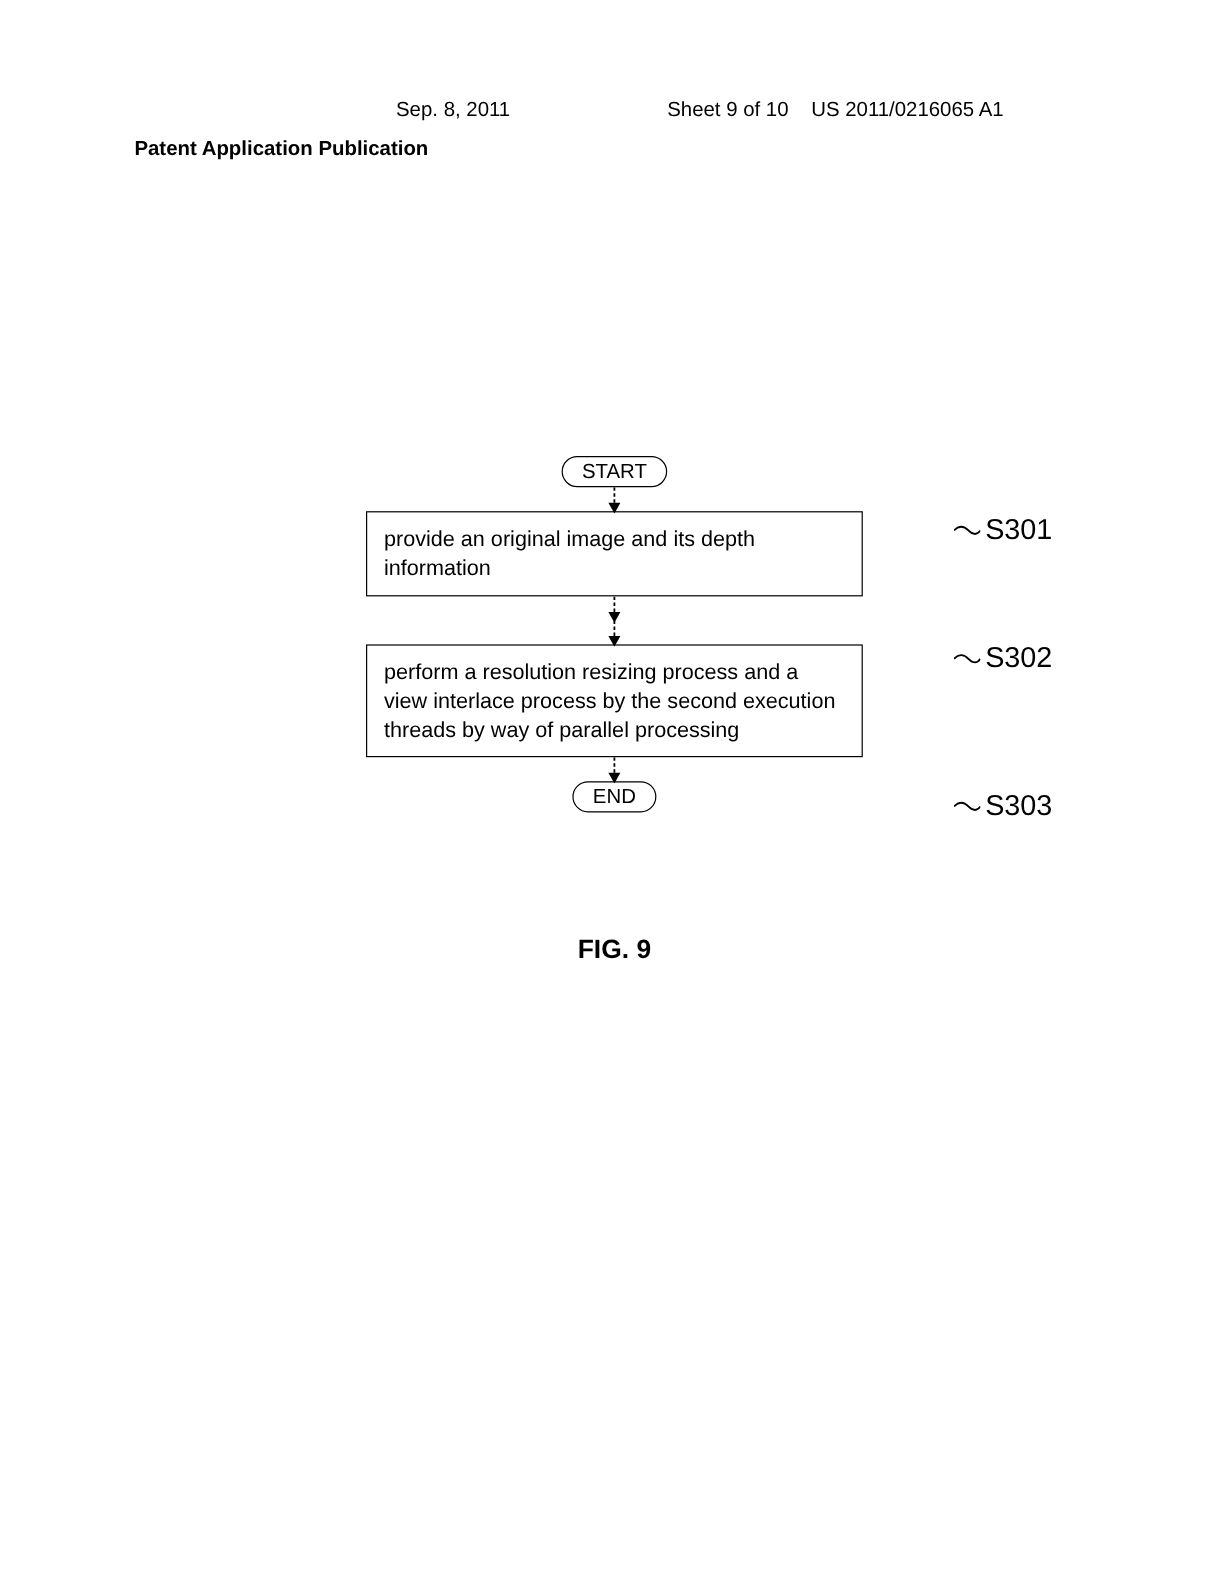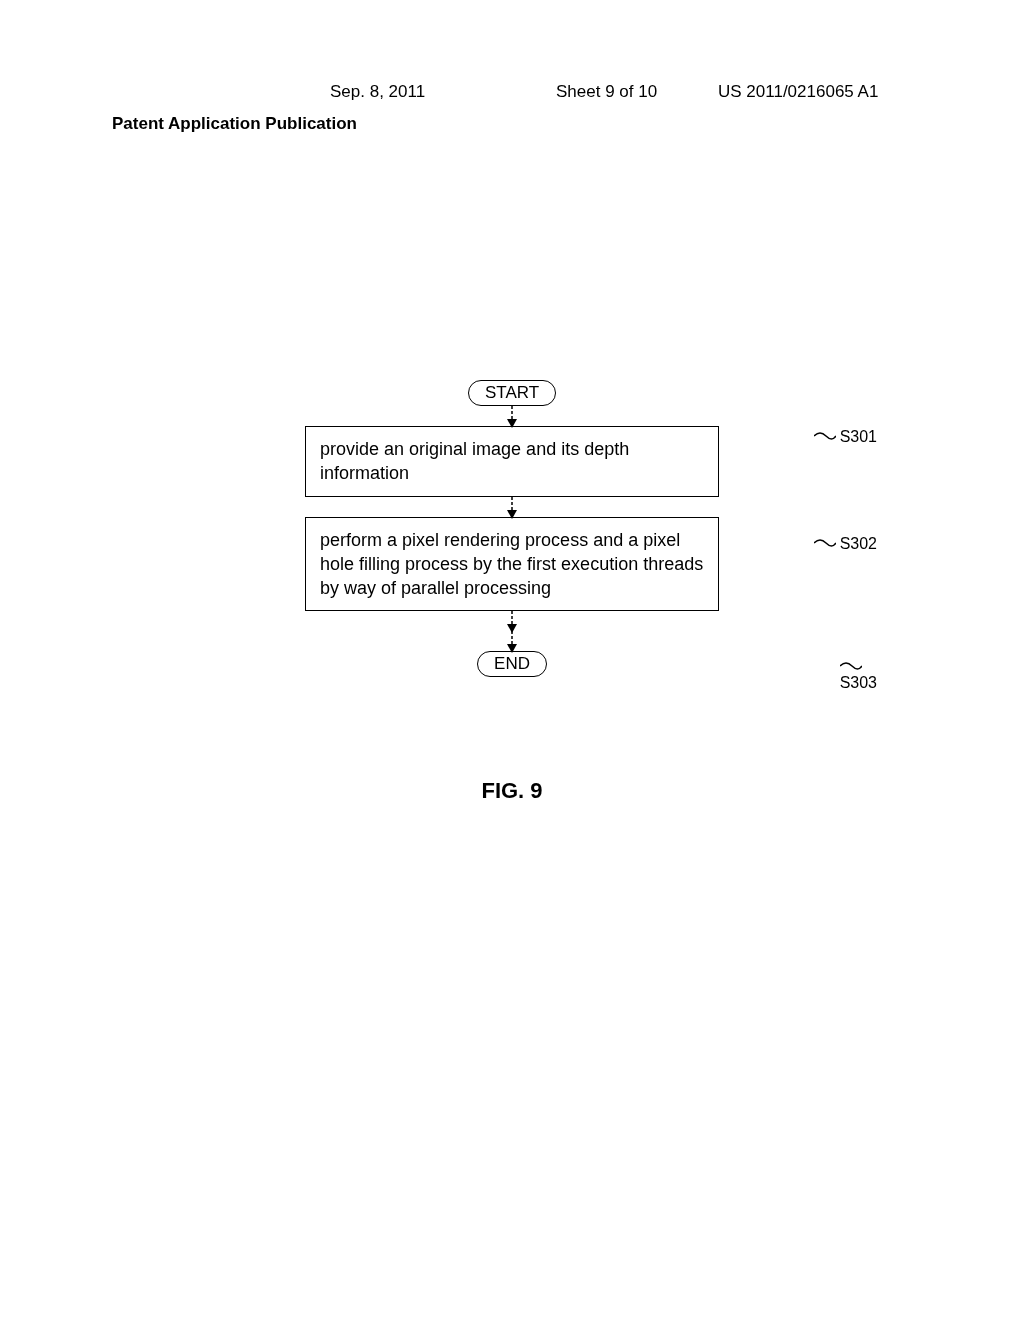--- a/index.html
+++ b/index.html
@@ -31,21 +31,21 @@
       position: absolute;
       left: 330px;
       text-align: center;
     }
     .header-right {
       position: absolute;
       left: 556px;
     }
     .header-far-right {
       position: absolute;
-      left: 718px;
+      left: 676px;
       text-align: center;
     }
     .diagram {
       position: absolute;
       top: 380px;
       left: 50%;
       transform: translateX(-50%);
       width: 560px;
       display: flex;
       flex-direction: column;
@@ -73,39 +73,38 @@
       width: 2px;
       display: flex;
       justify-content: center;
     }
     .arrow svg {
       position: absolute;
       top: 0;
     }
     .step-label {
       position: absolute;
-      font-size: 16px;
+      font-size: 24px;
       display: flex;
-      align-items: flex-start;
+      align-items: center;
     }
     .step-label svg {
       margin-right: 4px;
     }
     .label-s301 {
       top: 48px;
       right: -85px;
     }
     .label-s302 {
       top: 155px;
       right: -85px;
     }
     .label-s303 {
       top: 278px;
       right: -85px;
-      flex-direction: column;
     }
     .fig-label {
       position: absolute;
       top: 778px;
       left: 50%;
       transform: translateX(-50%);
       font-size: 22px;
       font-weight: bold;
     }
   </style>
@@ -134,31 +133,31 @@
     <span>provide an original image and its depth information</span>
   </div>
 
   <div class="arrow">
     <svg width="14" height="22" viewBox="0 0 14 22">
       <line x1="7" y1="0" x2="7" y2="14" stroke="#000" stroke-width="1.5" stroke-dasharray="3,2"></line>
       <polygon points="7,22 2,13 12,13" fill="#000"></polygon>
     </svg>
   </div>
 
-  <div class="box">
-    <span>perform a pixel rendering process and a pixel hole filling process by the first execution threads by way of parallel processing</span>
-  </div>
 
   <div class="arrow">
     <svg width="14" height="22" viewBox="0 0 14 22">
       <line x1="7" y1="0" x2="7" y2="14" stroke="#000" stroke-width="1.5" stroke-dasharray="3,2"></line>
       <polygon points="7,22 2,13 12,13" fill="#000"></polygon>
     </svg>
   </div>
 
+  <div class="box">
+    <span>perform a resolution resizing process and a view interlace process by the second execution threads by way of parallel processing</span>
+  </div>
 
   <div class="arrow">
     <svg width="14" height="22" viewBox="0 0 14 22">
       <line x1="7" y1="0" x2="7" y2="14" stroke="#000" stroke-width="1.5" stroke-dasharray="3,2"></line>
       <polygon points="7,22 2,13 12,13" fill="#000"></polygon>
     </svg>
   </div>
 
   <div class="pill">END</div>
 

